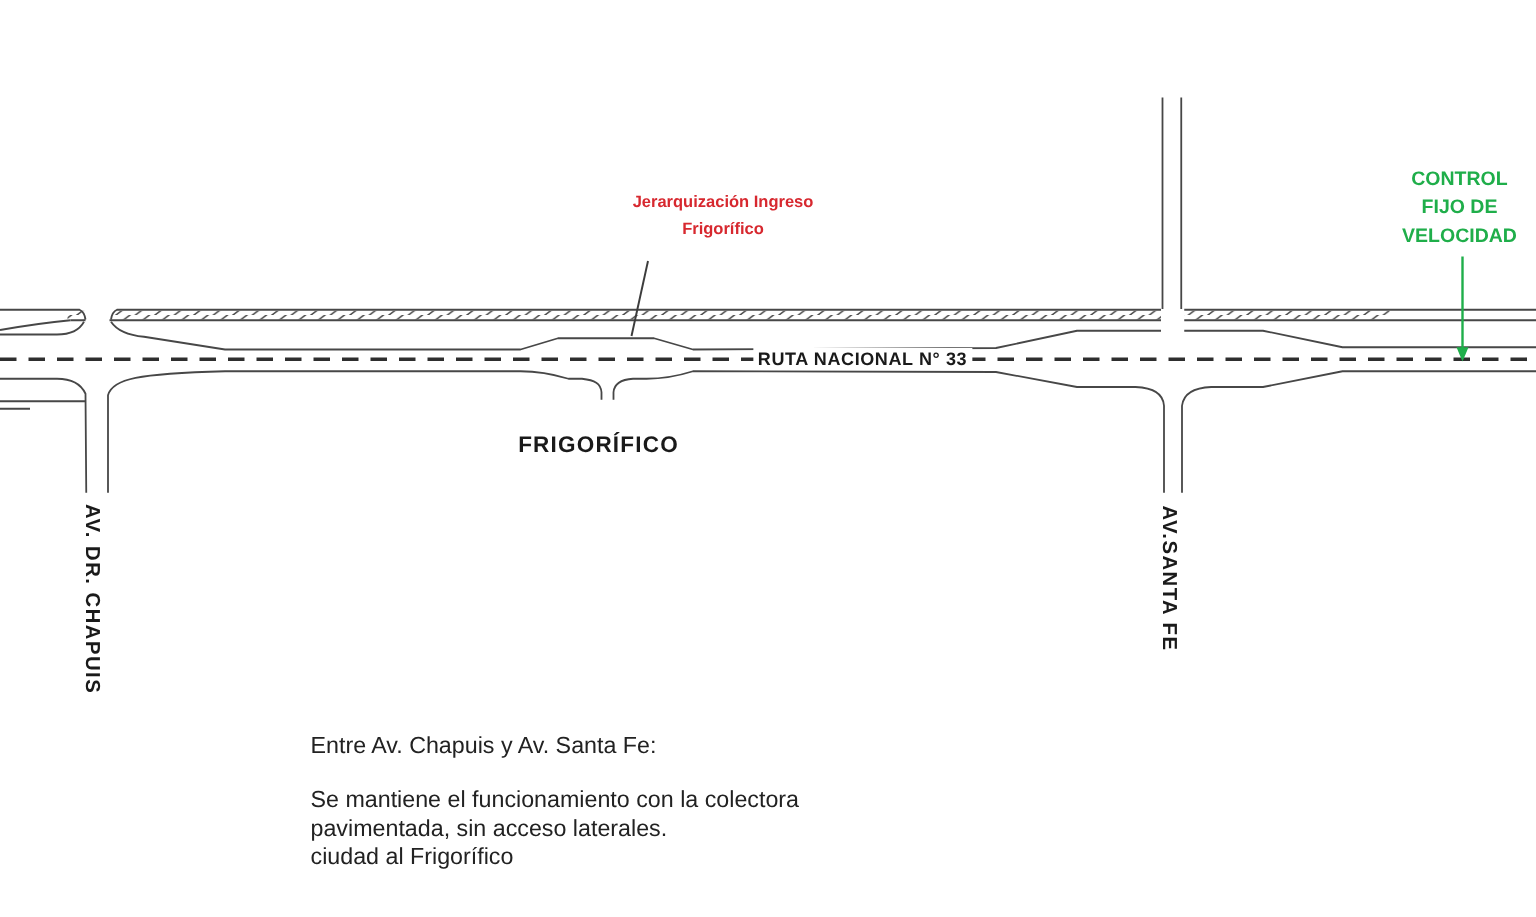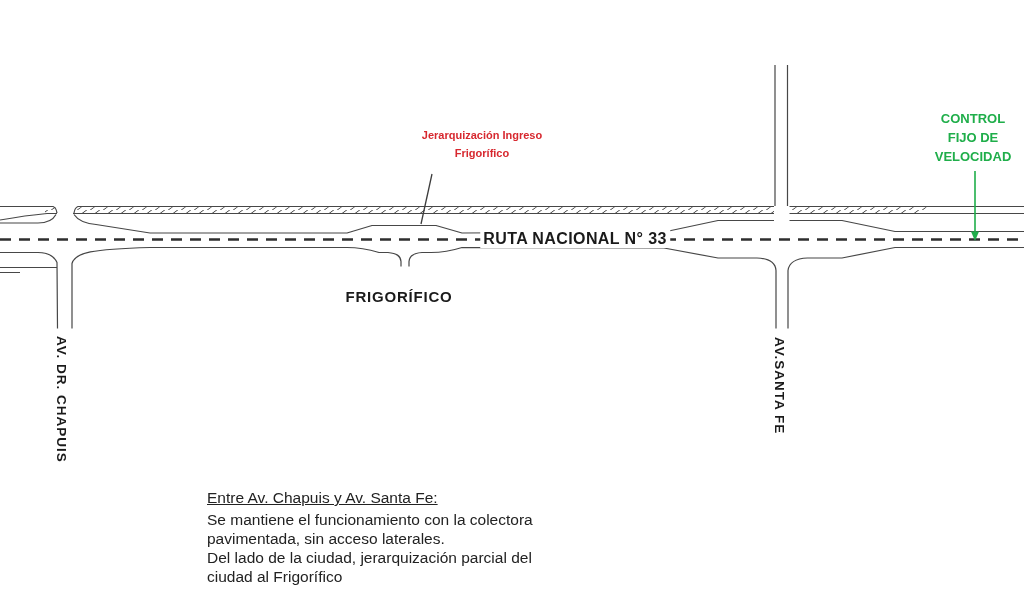--- a/index.html
+++ b/index.html
@@ -8,29 +8,29 @@
     font-family:"Liberation Sans", sans-serif;overflow:hidden;
   }
   #stage svg{position:absolute;left:0;top:0;}
   .lbl{position:absolute;color:#1a1a1a;white-space:nowrap;}
   .b{font-weight:bold;}
   .colectora{left:137px;top:186px;font-size:16px;letter-spacing:.3px;}
   .red-note{left:482px;top:126px;transform:translateX(-50%);text-align:center;
     font-size:11px;font-weight:bold;line-height:18px;color:var(--red,#d7282f);}
   .green-note{left:973px;top:109px;transform:translateX(-50%);text-align:center;
     font-size:13px;font-weight:bold;line-height:19px;color:var(--green,#1fae4a);}
-  .ruta{left:575px;top:239px;transform:translate(-50%,-50%);font-size:16px;
+  .ruta{left:575px;top:239px;transform:translate(-50%,-50%);font-size:12px;
     font-weight:bold;letter-spacing:.4px;background:#fff;padding:0 3px;}
   .frigo{left:399px;top:288px;transform:translateX(-50%);font-size:15px;
     font-weight:bold;letter-spacing:.8px;}
   .vert{writing-mode:vertical-rl;font-size:13.5px;font-weight:bold;letter-spacing:1px;}
   .chapuis{left:54px;top:336px;}
   .santafe{left:772px;top:337px;}
   .note{left:207px;top:488px;font-size:15.5px;line-height:19px;color:#222;}
-  .note .hd{text-decoration:underline;margin-bottom:3px;}
+  .note .hd{margin-bottom:17px;}
 </style>
 </head>
 <body>
 
 <div id="stage">
 
   <svg width="1024" height="611" viewBox="0 0 1024 611">
     <defs>
       <pattern id="hatch" width="13" height="7" patternUnits="userSpaceOnUse">
         <path d="M-2,8 L10,-1 M11,8 L23,-1" stroke="#474747" stroke-width="1" fill="none"></path>
@@ -97,17 +97,16 @@
   <div class="lbl frigo">FRIGORÍFICO</div>
 
   <div class="lbl vert chapuis">AV. DR. CHAPUIS</div>
 
   <div class="lbl vert santafe">AV.SANTA FE</div>
 
   <div class="lbl note">
     <div class="hd">Entre Av. Chapuis y Av. Santa Fe:</div>
     <div>Se mantiene el funcionamiento con la colectora</div>
     <div>pavimentada, sin acceso laterales.</div>
-    <div>Del lado de la ciudad, jerarquización parcial del</div>
     <div>ciudad al Frigorífico</div>
   </div>
 
 </div>
 
 </body></html>

